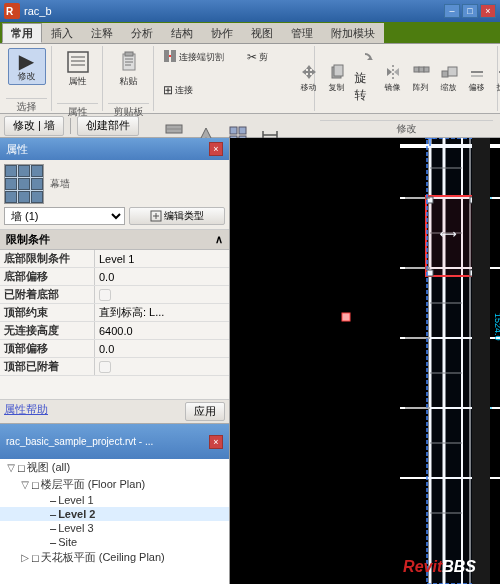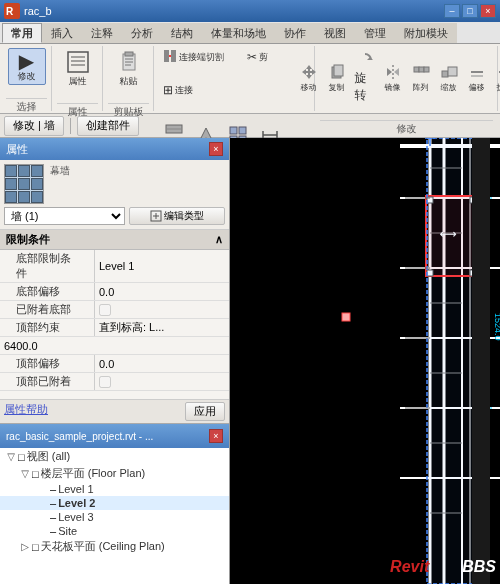--- a/index.html
+++ b/index.html
@@ -24,21 +24,21 @@
       border: 1px solid #3a6fa0;
       color: white;
       font-size: 9px;
       display: flex; align-items: center; justify-content: center;
       cursor: pointer;
     }
 
     
     .ribbon-tabs {
       height: 22px;
-      background: #e5e5e5;
+      background: #4d7c0f;
       display: flex;
       align-items: flex-end;
       padding-left: 2px;
       border-bottom: 1px solid #999;
     }
     .ribbon-tab {
       padding: 2px 8px;
       font-size: 11px;
       cursor: pointer;
       border: 1px solid transparent;
@@ -155,21 +155,21 @@
     .type-selector {
       padding: 4px;
       display: flex;
       flex-direction: column;
       gap: 3px;
       background: #f0ede8;
       border-bottom: 1px solid #ccc;
     }
     .type-icon-row {
       display: flex;
-      align-items: flex-start;
+      align-items: center;
       gap: 6px;
     }
     .type-icon {
       width: 40px; height: 40px;
       background: #c8d8e8;
       border: 1px solid #999;
       display: flex; align-items: center; justify-content: center;
     }
     .type-grid {
       display: grid;
@@ -223,25 +223,26 @@
       align-items: center;
       justify-content: space-between;
     }
     .prop-row {
       display: flex;
       border-bottom: 1px solid #ddd;
       min-height: 18px;
     }
     .prop-name {
       width: 95px;
-      padding: 1px 16px;
+      padding: 1px 4px;
       color: #333;
       border-right: 1px solid #ccc;
       display: flex; align-items: center;
       flex-shrink: 0;
+      font-weight: bold;
     }
     .prop-value {
       flex: 1;
       padding: 1px 4px;
       color: #000;
       display: flex; align-items: center;
     }
     .prop-value input {
       width: 100%;
       border: none;
@@ -272,21 +273,21 @@
       font-size: 11px;
     }
 
     
     .project-browser {
       height: 160px;
       display: flex;
       flex-direction: column;
     }
     .browser-header {
-      height: 24px;
+      height: 35px;
       background: linear-gradient(to bottom, #6a9fd8, #4a7fc1);
       color: white;
       font-size: 11px;
       display: flex;
       align-items: center;
       padding: 0 6px;
       justify-content: space-between;
     }
     .browser-content {
       flex: 1;
@@ -316,26 +317,25 @@
       flex: 1;
       background: #000;
       position: relative;
       overflow: hidden;
     }
 
     
     .revit-bbs {
       position: absolute;
       bottom: 8px;
-      right: 4px;
+      right: 24px;
       display: flex;
       align-items: center;
       font-size: 18px;
       font-weight: bold;
-      gap: 33px;
     }
     .revit-text { color: #cc2222; }
     .bbs-text { color: white; }
 
     .ribbon-large-btn {
       display: flex; flex-direction: column;
       align-items: center; justify-content: center;
       width: 38px;
       cursor: pointer;
       padding: 2px;
@@ -390,21 +390,20 @@
     <div class="title-btn" style="background:#c44;">×</div>
   </div>
 </div>
 
 <div class="ribbon-tabs">
   <div class="ribbon-tab active">常用</div>
   <div class="ribbon-tab">插入</div>
   <div class="ribbon-tab">注释</div>
   <div class="ribbon-tab">分析</div>
   <div class="ribbon-tab">结构</div>
-  <div class="ribbon-tab">体量和场地</div>
   <div class="ribbon-tab">协作</div>
   <div class="ribbon-tab">视图</div>
   <div class="ribbon-tab">管理</div>
   <div class="ribbon-tab">附加模块</div>
 </div>
 
 <div class="ribbon-toolbar">
 
   <div class="ribbon-group">
     <div class="ribbon-group-content">
@@ -644,20 +643,21 @@
           <div class="prop-name">已附着底部</div>
           <div class="prop-value">
             <input type="checkbox" style="width: 12px; height: 12px;" disabled="">
           </div>
         </div>
         <div class="prop-row">
           <div class="prop-name">顶部约束</div>
           <div class="prop-value">直到标高: L...</div>
         </div>
         <div class="prop-row">
+          <div class="prop-name">无连接高度</div>
           <div class="prop-value">6400.0</div>
         </div>
         <div class="prop-row">
           <div class="prop-name">顶部偏移</div>
           <div class="prop-value">0.0</div>
         </div>
         <div class="prop-row">
           <div class="prop-name">顶部已附着</div>
           <div class="prop-value">
             <input type="checkbox" style="width: 12px; height: 12px;" disabled="">

